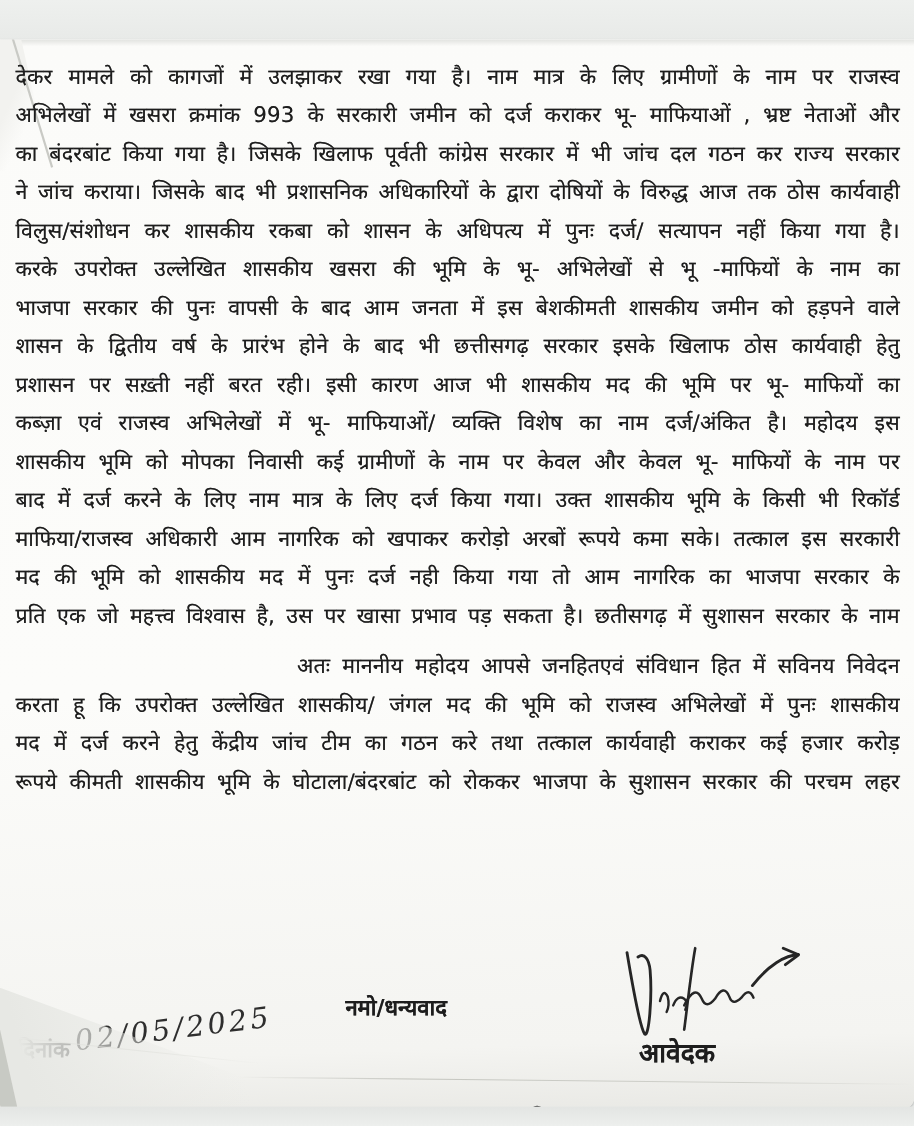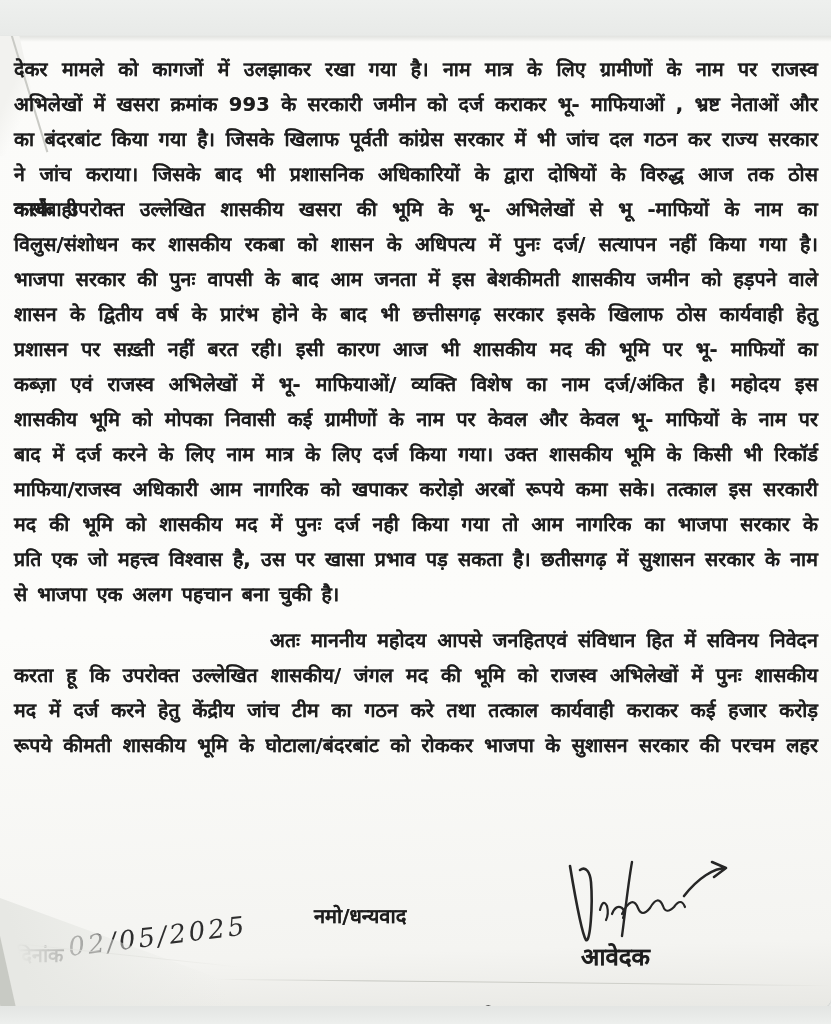--- a/index.html
+++ b/index.html
@@ -30,21 +30,21 @@
          background:#aeb0aa;clip-path:polygon(0 0,100% 100%,0 100%);opacity:.55;}
   
   .crease{position:absolute;left:215px;top:946px;width:616px;height:1px;
          background:linear-gradient(90deg,rgba(185,186,180,0),#c6c7c1 25%,#cfd0ca 75%,rgba(185,186,180,0));
          transform:rotate(.6deg);}
   .crease2{position:absolute;left:0px;top:918px;width:240px;height:1px;
          background:linear-gradient(90deg,#d2d3cd,rgba(210,211,205,0));transform:rotate(6deg);}
   
   .letter-body{position:absolute;left:14px;right:13px;top:16px;color:#1d1d1d;}
   .line{font-size:19.5px;line-height:35px;height:35px;white-space:nowrap;
-        font-weight:700;letter-spacing:.1px;word-spacing:3px;
+        font-weight:400;letter-spacing:.1px;word-spacing:3px;
         text-align:justify;text-align-last:justify;white-space:normal;
         text-shadow:0 0 .5px rgba(20,20,20,.6);}
   .line.last{text-align-last:left;}
   .para2{margin-top:11px;}
   .para2 .line.first{text-indent:256px;}
   
   .closing{position:absolute;left:294px;top:866px;font-size:20px;font-weight:700;
         color:#1d1d1d;text-shadow:0 0 .5px rgba(20,20,20,.6);margin-left:20px;}
   .applicant{position:absolute;left:581px;top:903px;font-size:24px;font-weight:700;
         color:#1d1d1d;text-shadow:0 0 .5px rgba(20,20,20,.6);}
@@ -67,32 +67,31 @@
   <div class="paper">
     <div class="fold-tl"></div>
     <div class="fold-tl-line"></div>
 
     <div class="letter-body">
       <div class="para">
           <div class="line">देकर मामले को कागजों में उलझाकर रखा गया है। नाम मात्र के लिए ग्रामीणों के नाम पर राजस्व</div>
           <div class="line">अभिलेखों में खसरा क्रमांक 993 के सरकारी जमीन को दर्ज कराकर भू- माफियाओं , भ्रष्ट नेताओं और</div>
           <div class="line">का बंदरबांट किया गया है। जिसके खिलाफ पूर्वती कांग्रेस सरकार में भी जांच दल गठन कर राज्य सरकार</div>
           <div class="line">ने जांच कराया। जिसके बाद भी प्रशासनिक अधिकारियों के द्वारा दोषियों के विरुद्ध आज तक ठोस कार्यवाही</div>
+          <div class="line">विलुस/संशोधन कर शासकीय रकबा को शासन के अधिपत्य में पुनः दर्ज/ सत्यापन नहीं किया गया है।</div>
           <div class="line">करके उपरोक्त उल्लेखित शासकीय खसरा की भूमि के भू- अभिलेखों से भू -माफियों के नाम का</div>
-          <div class="line">विलुस/संशोधन कर शासकीय रकबा को शासन के अधिपत्य में पुनः दर्ज/ सत्यापन नहीं किया गया है।</div>
           <div class="line">भाजपा सरकार की पुनः वापसी के बाद आम जनता में इस बेशकीमती शासकीय जमीन को हड़पने वाले</div>
           <div class="line">शासन के द्वितीय वर्ष के प्रारंभ होने के बाद भी छत्तीसगढ़ सरकार इसके खिलाफ ठोस कार्यवाही हेतु</div>
           <div class="line">प्रशासन पर सख़्ती नहीं बरत रही। इसी कारण आज भी शासकीय मद की भूमि पर भू- माफियों का</div>
           <div class="line">कब्ज़ा एवं राजस्व अभिलेखों में भू- माफियाओं/ व्यक्ति विशेष का नाम दर्ज/अंकित है। महोदय इस</div>
           <div class="line">शासकीय भूमि को मोपका निवासी कई ग्रामीणों के नाम पर केवल और केवल भू- माफियों के नाम पर</div>
           <div class="line">बाद में दर्ज करने के लिए नाम मात्र के लिए दर्ज किया गया। उक्त शासकीय भूमि के किसी भी रिकॉर्ड</div>
           <div class="line">माफिया/राजस्व अधिकारी आम नागरिक को खपाकर करोड़ो अरबों रूपये कमा सके। तत्काल इस सरकारी</div>
           <div class="line">मद की भूमि को शासकीय मद में पुनः दर्ज नही किया गया तो आम नागरिक का भाजपा सरकार के</div>
           <div class="line">प्रति एक जो महत्त्व विश्वास है, उस पर खासा प्रभाव पड़ सकता है। छतीसगढ़ में सुशासन सरकार के नाम</div>
-          <div class="line last">से भाजपा एक अलग पहचान बना चुकी है।</div>
         </div>
       <div class="para para2">
           <div class="line first">अतः माननीय महोदय आपसे जनहितएवं संविधान हित में सविनय निवेदन</div>
           <div class="line">करता हू कि उपरोक्त उल्लेखित शासकीय/ जंगल मद की भूमि को राजस्व अभिलेखों में पुनः शासकीय</div>
           <div class="line">मद में दर्ज करने हेतु केंद्रीय जांच टीम का गठन करे तथा तत्काल कार्यवाही कराकर कई हजार करोड़</div>
           <div class="line">रूपये कीमती शासकीय भूमि के घोटाला/बंदरबांट को रोककर भाजपा के सुशासन सरकार की परचम लहर</div>
         </div>
     </div>
 
     <div class="closing">नमो/धन्यवाद</div>

